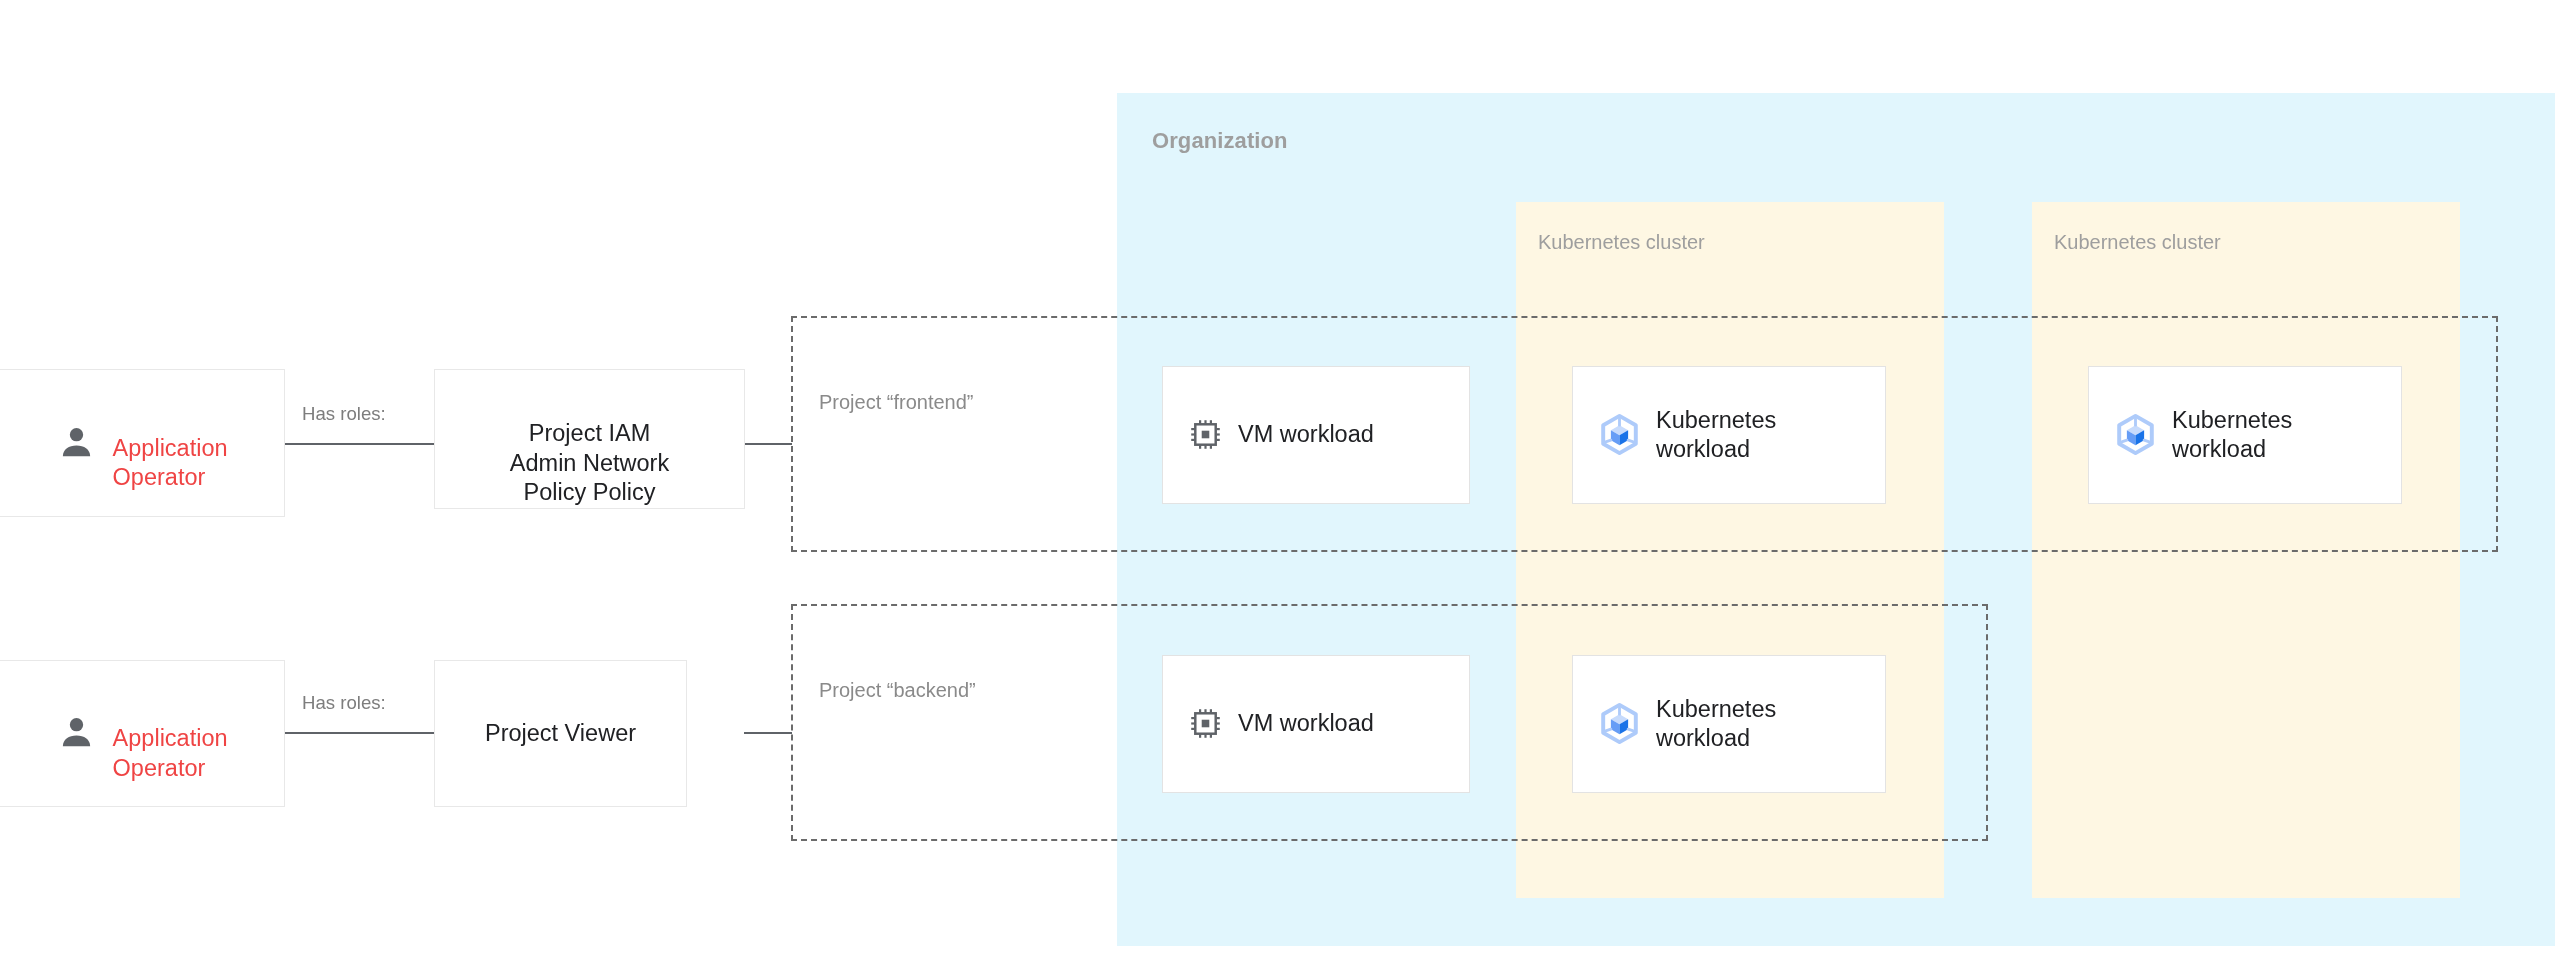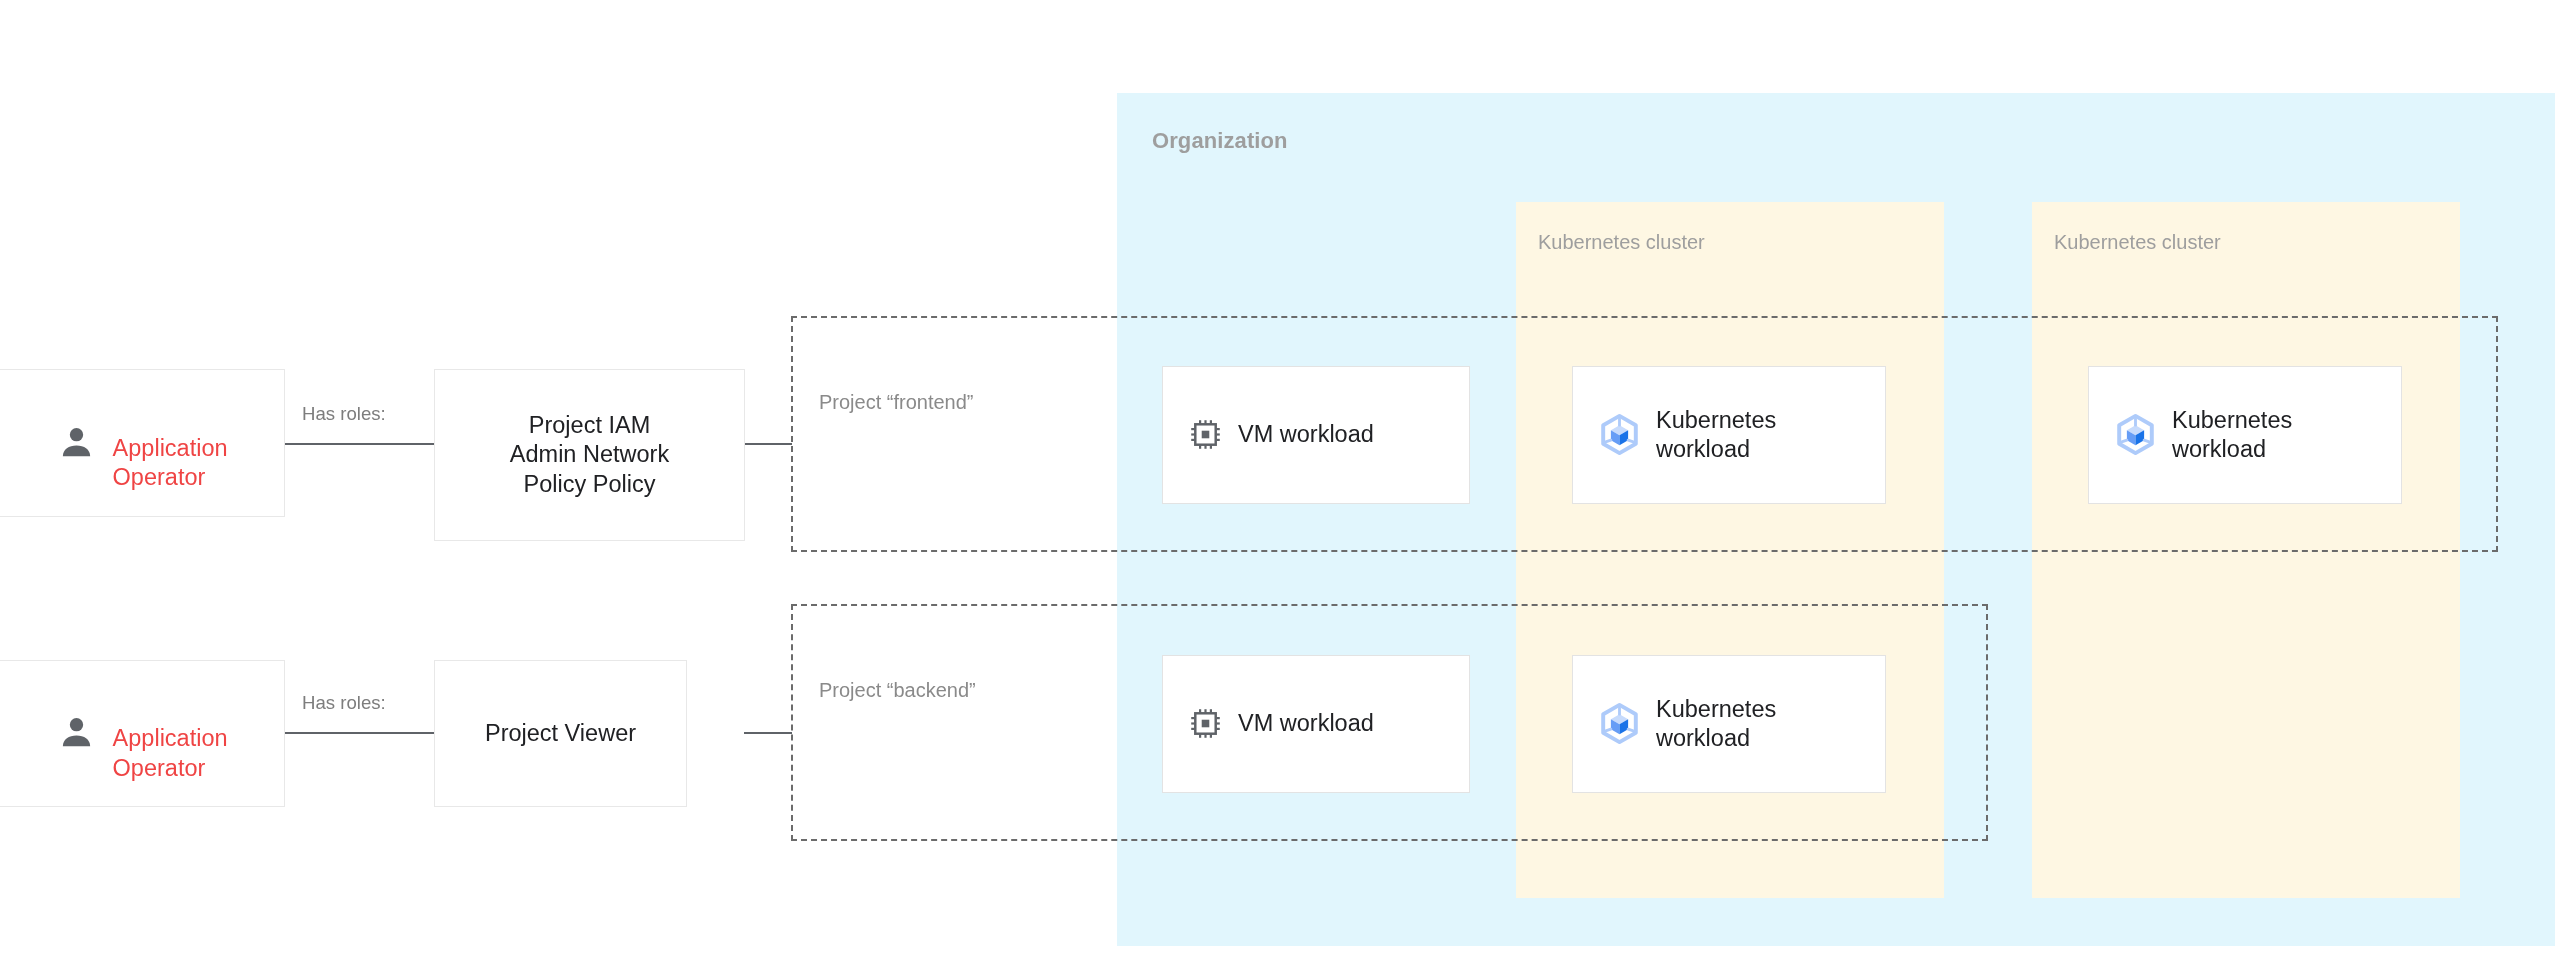--- a/index.html
+++ b/index.html
@@ -34,21 +34,21 @@
   
   .person-box{background:#ffffff;border:1.4px solid #e8e8e8;display:flex;align-items:center;}
   #person-1{left:-41px;top:369px;width:326px;height:148px;}
   #person-2{left:-41px;top:660px;width:326px;height:147px;}
   .person-icon{flex:0 0 auto;margin-left:97px;margin-right:16.6px;}
   .person-text{font-size:23.5px;color:#ef4444;line-height:1.25;margin-top:40px;}
 
   
   .role-box{background:#ffffff;border:1.4px solid #e8e8e8;display:flex;align-items:center;
             justify-content:center;text-align:center;}
-  #role-1{left:434px;top:369px;width:311px;height:172px;}
+  #role-1{left:434px;top:369px;width:311px;height:140px;align-items:flex-end;}
   #role-2{left:434px;top:660px;width:253px;height:147px;}
   .role-text{font-size:23.5px;color:#202124;line-height:1.26;padding:0 9.7px;}
 
   
   .conn{background:#5f6368;height:2.1px;}
   #conn-1a{left:285px;top:443px;width:149px;}
   #conn-1b{left:744px;top:443px;width:48px;}
   #conn-2a{left:285px;top:732px;width:149px;}
   #conn-2b{left:744px;top:732px;width:48px;}
   .conn-label{font-size:18.6px;color:#7d7d7d;white-space:nowrap;}

